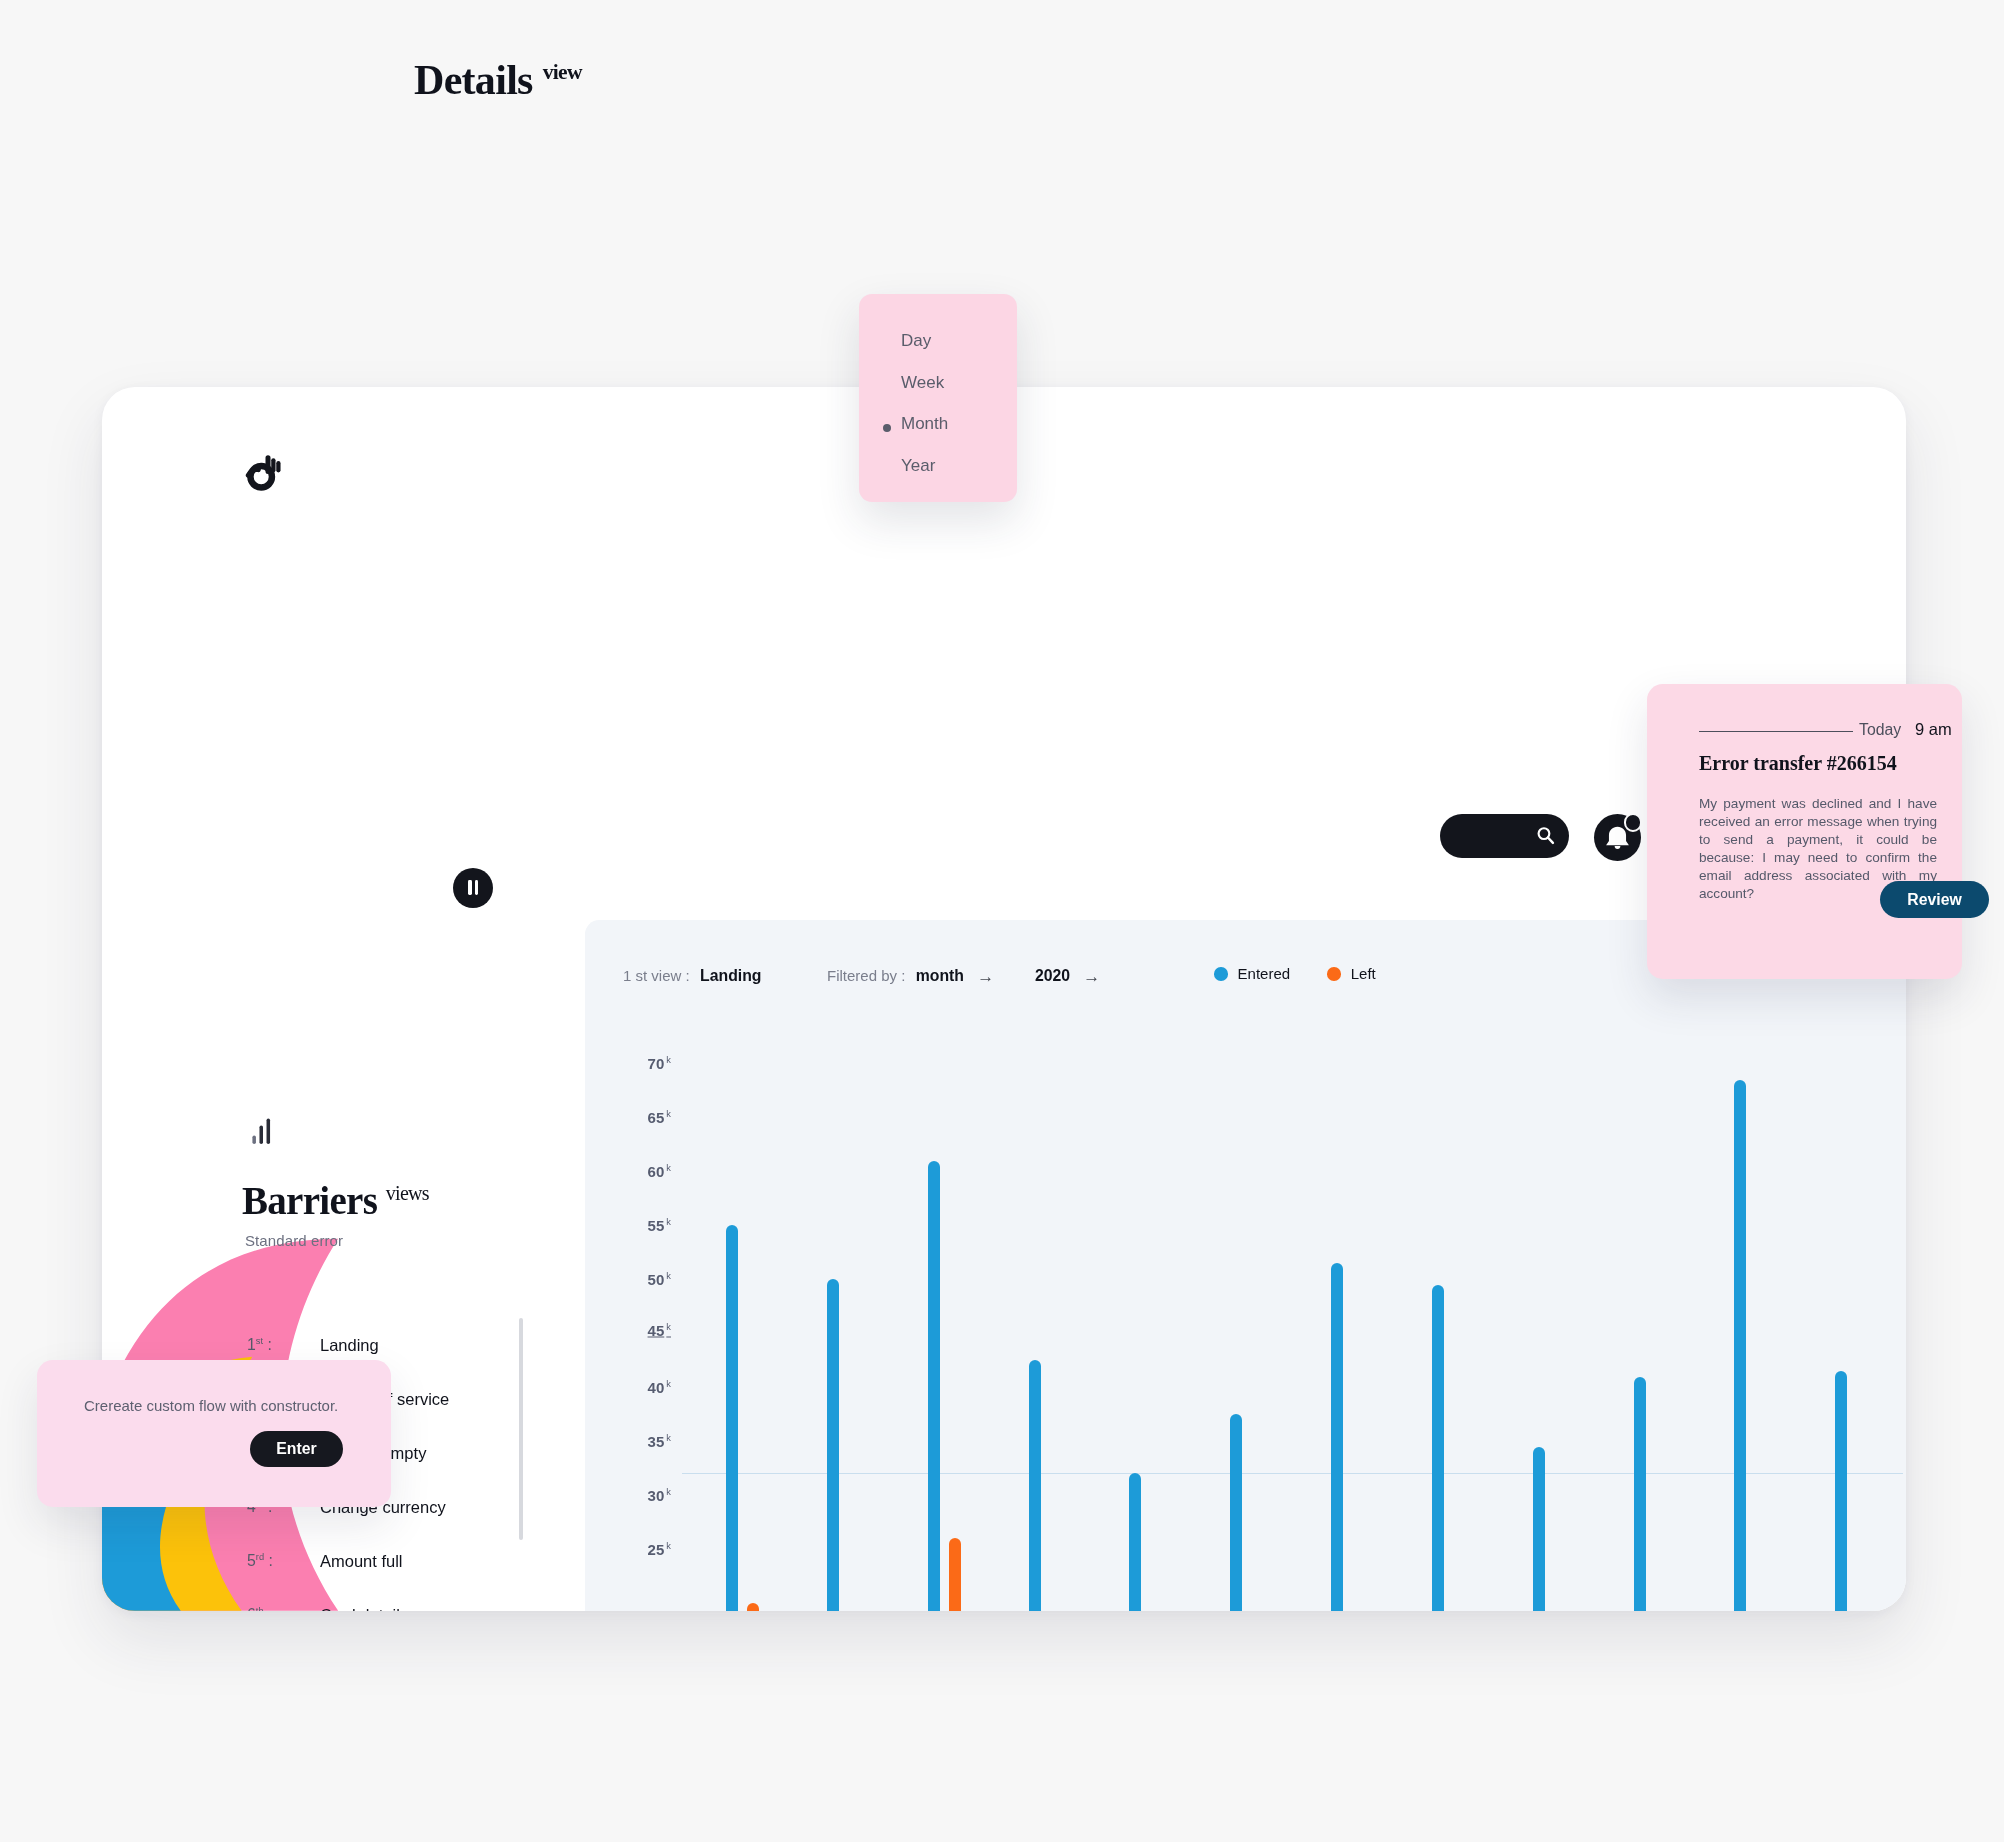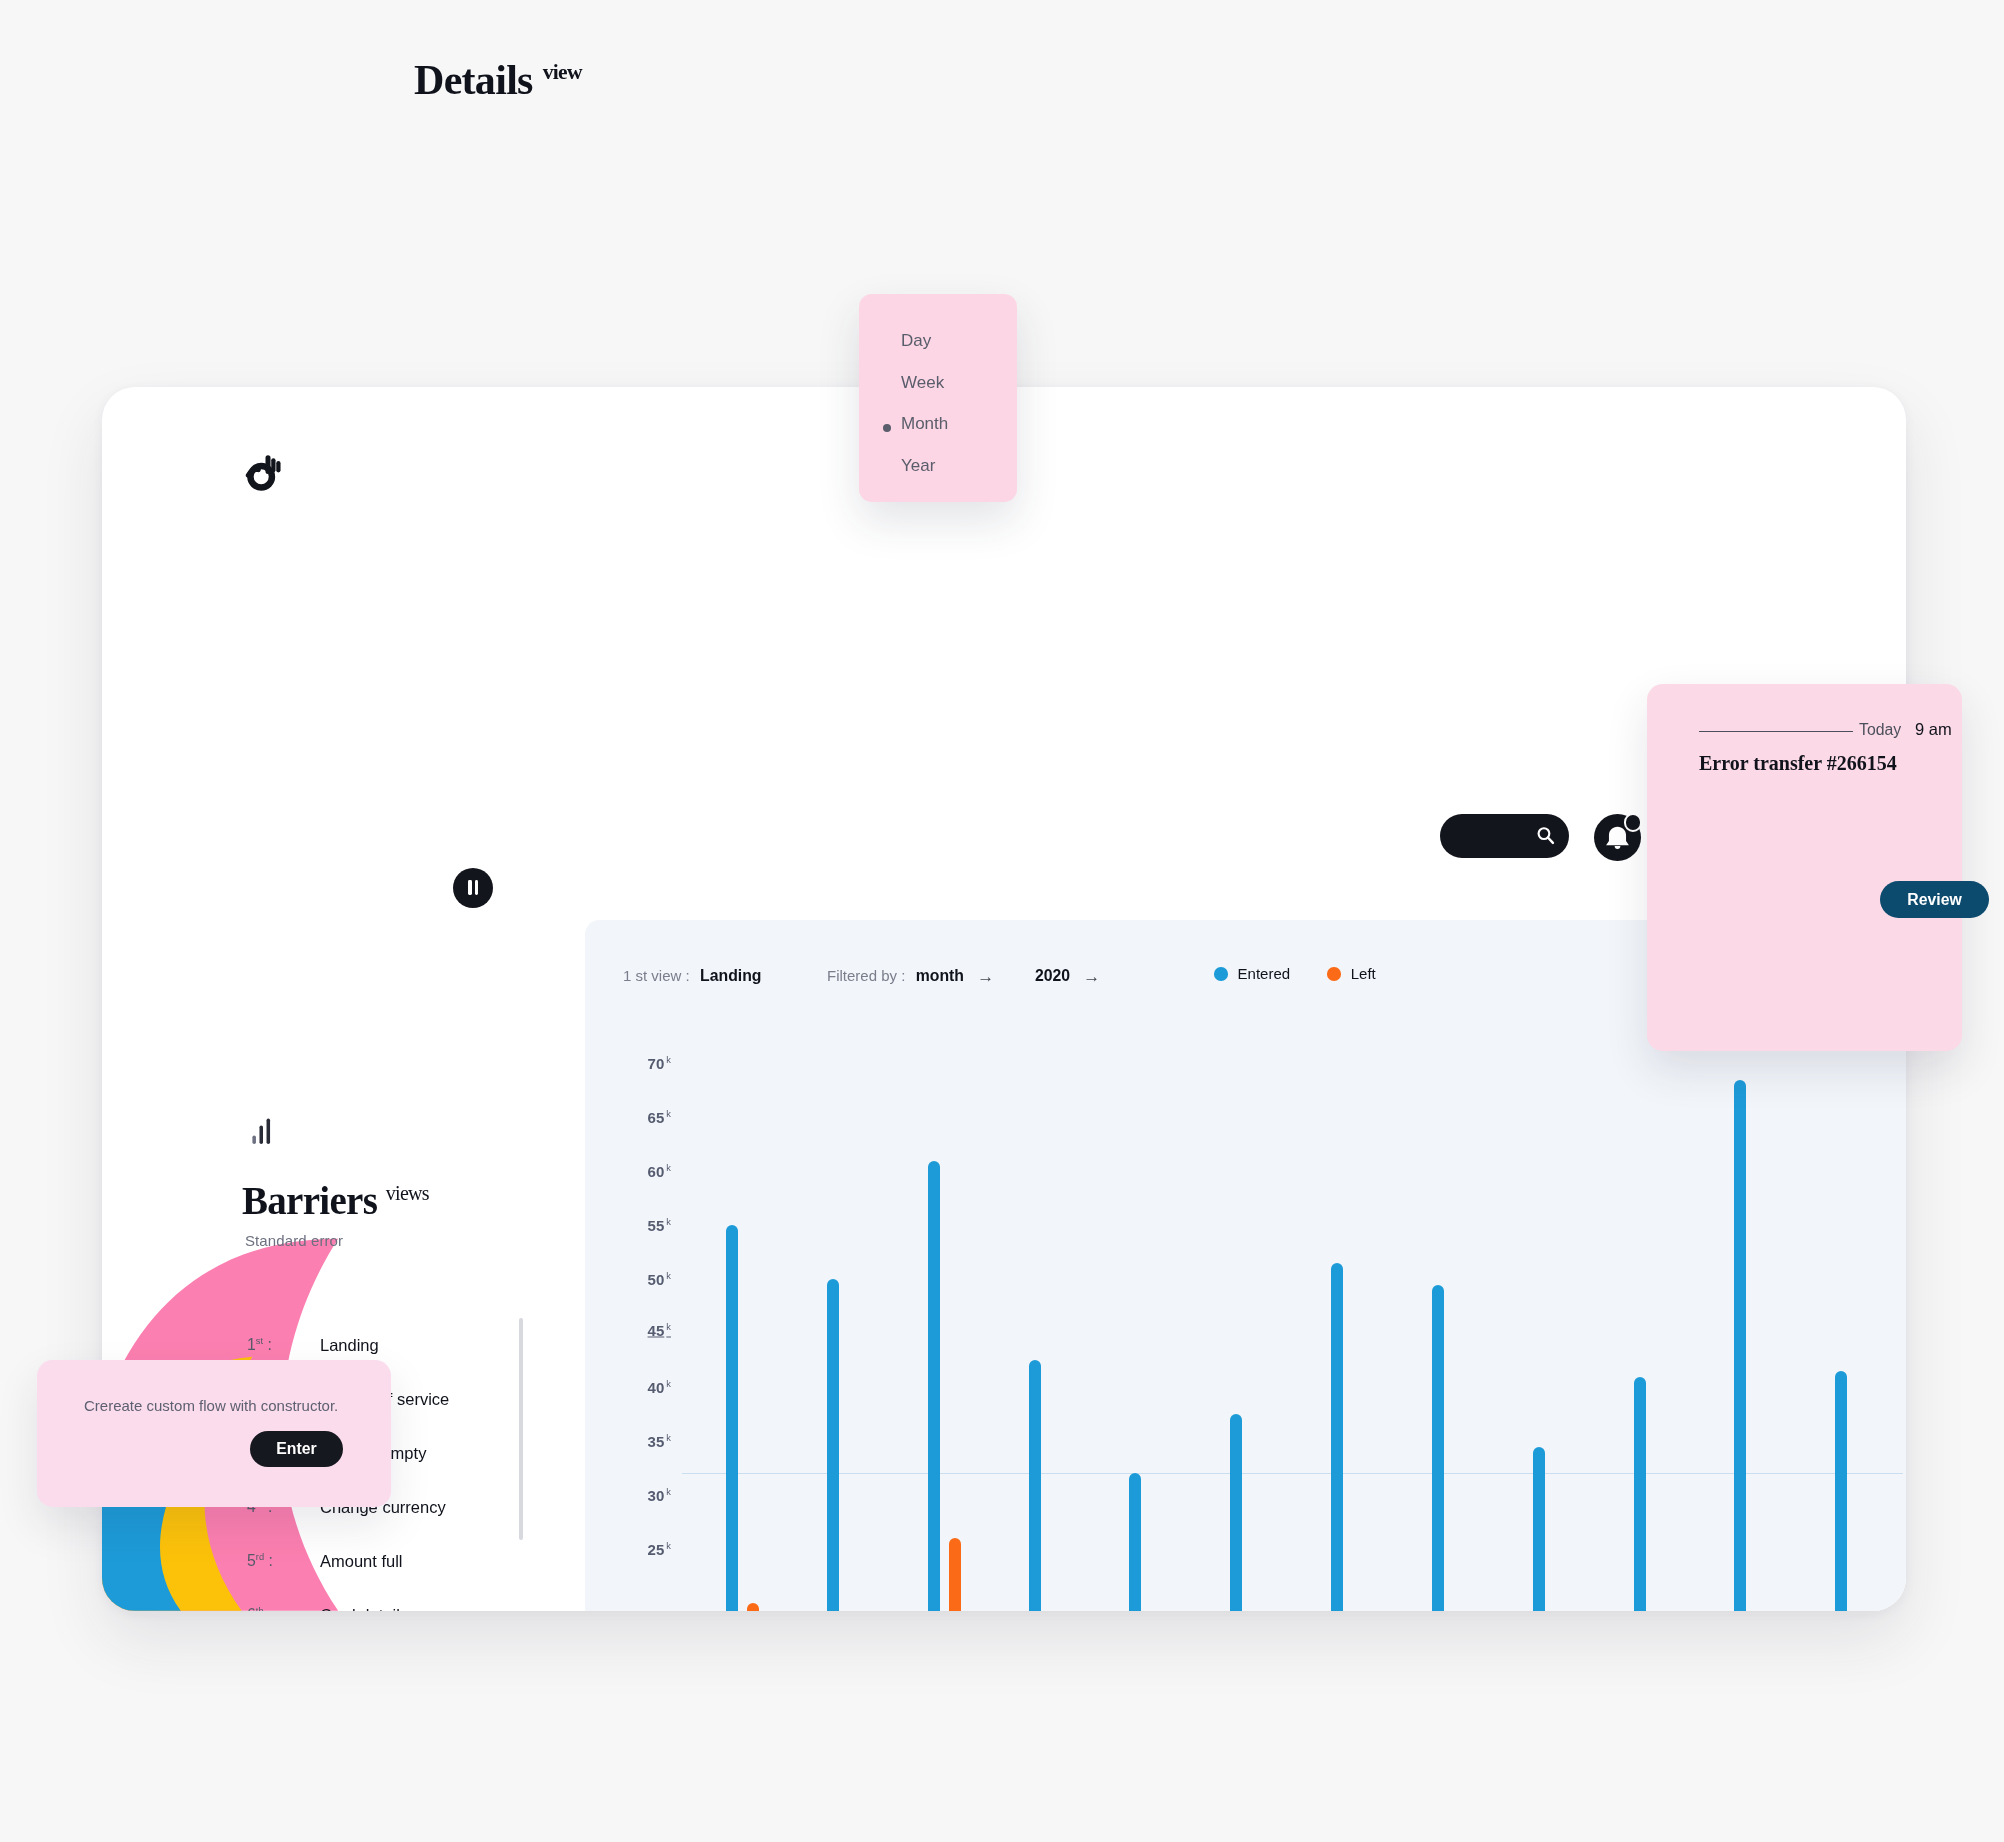--- a/index.html
+++ b/index.html
@@ -154,21 +154,21 @@
     box-shadow:0 18.6px 43px rgba(40,44,70,.13);
   }
   .period-item{
     position:absolute;left:42px;font-size:17px;color:#5a5d6b;white-space:nowrap;
   }
   .period-bullet{
     position:absolute;left:24px;width:7.9px;height:7.9px;border-radius:50%;background:#5a5d6b;
   }
   
   #error-card{
-    position:absolute;left:1647px;top:684px;width:315px;height:367px;
+    position:absolute;left:1647px;top:684px;width:315px;height:295px;
     background:#fcd9e6;border-radius:15.8px;
     box-shadow:0 18.6px 43px rgba(40,44,70,.12);
   }
   #error-rule{position:absolute;left:52px;top:47px;width:154px;height:1.4px;background:#4c4f5c;}
   #error-today{position:absolute;left:212px;top:37px;font-size:15.8px;color:#4c4f5c;white-space:nowrap;}
   #error-time{position:absolute;left:268px;top:36px;font-size:16.5px;color:#10131c;font-weight:400;white-space:nowrap;}
   #error-title{
     position:absolute;left:52px;top:68px;
     font-family:"Liberation Serif", serif;font-weight:bold;font-size:20px;color:#10131c;white-space:nowrap;
   }
@@ -376,20 +376,21 @@
     <span class="period-bullet" style="top: 130px;"></span>
     <div class="period-item" style="top: 120px;">Month</div>
     <div class="period-item" style="top: 162px;">Year</div>
   </div>
 
 <div id="error-card">
   <div id="error-rule"></div>
   <div id="error-today">Today</div>
   <div id="error-time">9 am</div>
   <div id="error-title">Error transfer #266154</div>
+  <div id="error-body">My payment was declined and I have received an error message when trying to send a payment, it could be because: I may need to confirm the email address associated with my account?</div>
   <div id="review-button">Review</div>
 </div>
 
 <div id="constructor-card">
   <div id="constructor-text">Crereate custom flow with constructor.</div>
   <div id="enter-button">Enter</div>
 </div>
 
 
 </body></html>

